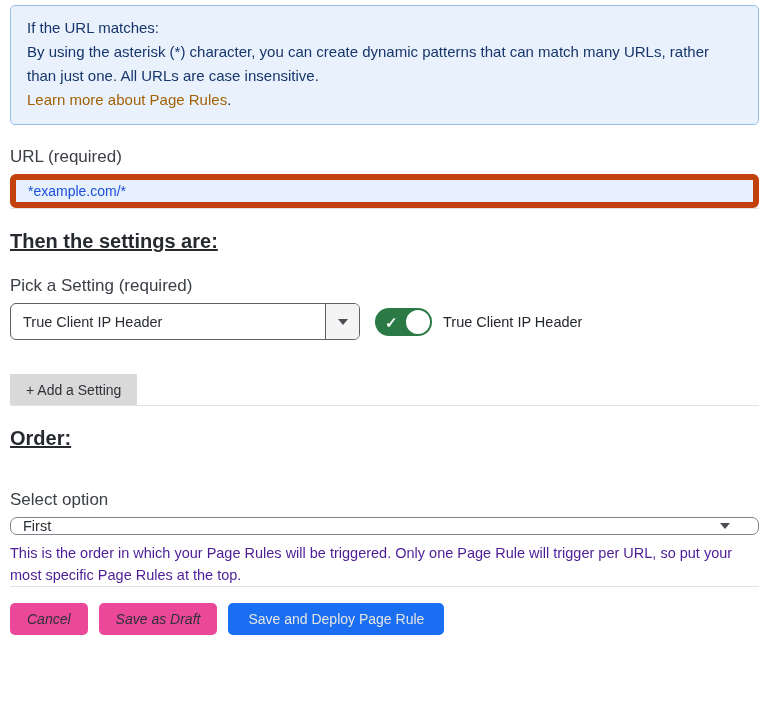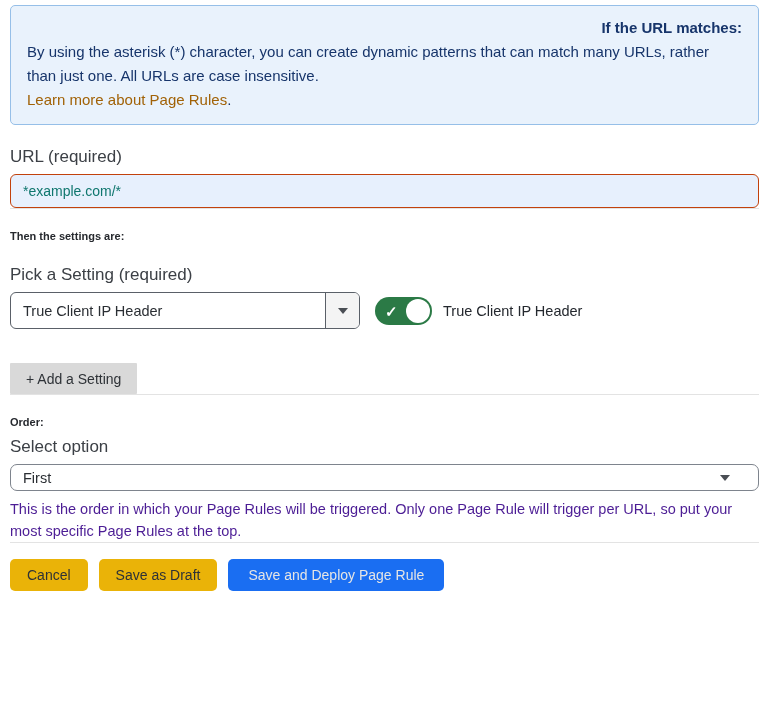--- a/index.html
+++ b/index.html
@@ -25,63 +25,64 @@
   .info-box {
     background: #e9f2fc;
     border: 1px solid #96bfe8;
     border-radius: 5px;
     padding: 10px 16px 12px 16px;
     color: #17356b;
     font-size: 15px;
     line-height: 24px;
     margin-bottom: 22px;
   }
-  .info-box .info-heading { font-weight: bold; text-align: right; }
+  .info-box .info-heading { font-weight: normal; }
   .info-box a.info-link {
     color: #a16207;
     cursor: pointer;
   }
 
   .field-label {
     display: block;
     font-size: 17px;
     color: #3c4046;
     margin-bottom: 7px;
   }
 
   .url-input {
     width: 100%;
     height: 34px;
     background: #e7f0fd;
-    border: 1px solid #c2410c;
+    border: 6px solid #c2410c;
     border-radius: 6px;
     padding: 0 12px;
     font-family: "Liberation Sans", sans-serif;
     font-size: 14px;
-    color: #0f766e;
+    color: #1d4ed8;
     outline: none;
   }
 
   hr.divider {
     border: none;
     border-top: 1px solid #e3e3e3;
     margin: 0;
   }
   .divider-url { margin-top: 36px; }
   .divider-settings { margin-top: 14px; }
   .divider-footer { margin-top: 17px; }
 
   h2.section-heading {
-    font-size: 11px;
+    font-size: 20px;
     font-weight: bold;
     color: #26292e;
     margin: 21px 0 0 0;
+    text-decoration: underline;
   }
   .label-pick { margin-top: 23px; }
-  .label-order { margin-top: 9px; }
+  .label-order { margin-top: 40px; }
 
   .settings-row {
     display: flex;
     align-items: center;
     margin-top: 1px;
   }
   .dropdown {
     width: 350px;
     height: 37px;
     background: #ffffff;
@@ -162,21 +163,21 @@
     height: 31px;
     padding: 0 16px;
     font-family: "Liberation Sans", sans-serif;
     font-size: 14px;
     color: #2e3237;
     cursor: pointer;
   }
 
   .order-select {
     width: 100%;
-    height: 27px;
+    height: 18px;
     background: #ffffff;
     border: 1px solid #7e848d;
     border-radius: 7px;
     display: flex;
     align-items: center;
     justify-content: space-between;
     padding: 0 28px 0 12px;
     font-size: 14.5px;
     color: #2a2e33;
     cursor: pointer;
@@ -198,23 +199,24 @@
   }
   .btn {
     height: 32px;
     border: none;
     border-radius: 5px;
     font-family: "Liberation Sans", sans-serif;
     font-size: 14px;
     cursor: pointer;
   }
   .btn-gray {
-    background: #eab308;
+    background: #ec4899;
     color: #2e3237;
     padding: 0 17px;
+    font-style: italic;
   }
   .btn-primary {
     background: #1a6ef2;
     color: #e5e5e5;
     padding: 0 20px;
   }
 </style>
 </head>
 <body>
 

